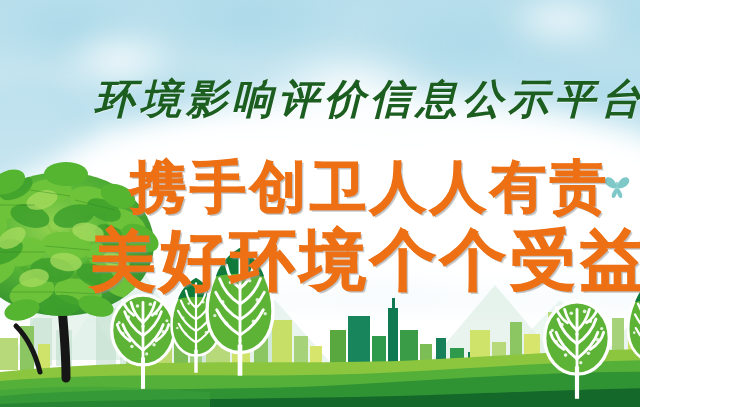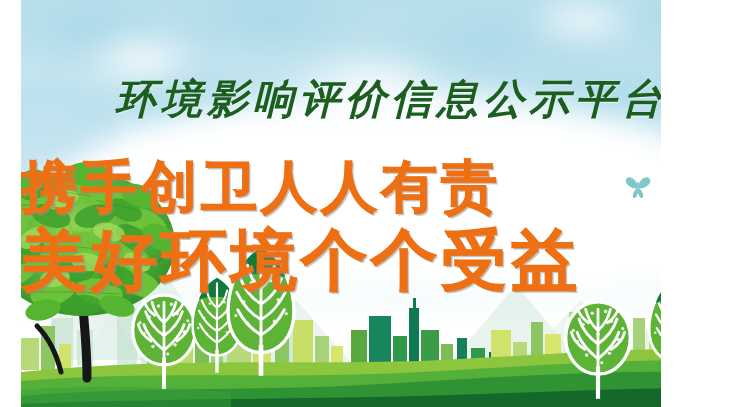--- a/index.html
+++ b/index.html
@@ -6,21 +6,20 @@
   body{
     font-family:"Liberation Sans", sans-serif;
     background:#fff;
   }
   #banner{
     position:relative;
     width:640px;
     height:407px;
     overflow:hidden;
     background:#ffffff;
-    margin-left:21px;
   }
   .layer{position:absolute;left:0;top:0;width:740px;height:407px;}
   svg.layer{display:block;}
 
   
   #title-text{
     position:absolute;
     left:0; top:72px;
     width:740px;
     text-align:center;
@@ -30,21 +29,21 @@
     letter-spacing:5px;
     color:#1b5e20;
     font-style:italic;
     text-shadow:0 1px 0 rgba(255,255,255,.6);
     white-space:nowrap;
     z-index:40;
   }
   .slogan{
     position:absolute;
     width:740px;
-    text-align:left;
+    text-align:center;
     font-family:"DejaVu Sans", sans-serif;
     font-weight:700;
     color:#ee7014;
     letter-spacing:4px;
     white-space:nowrap;
     z-index:40;
     -webkit-text-stroke:1px #ee7014;
     text-shadow:
       2px 2px 0 rgba(140,140,140,.45),
       1px 1px 0 rgba(160,160,160,.35);

